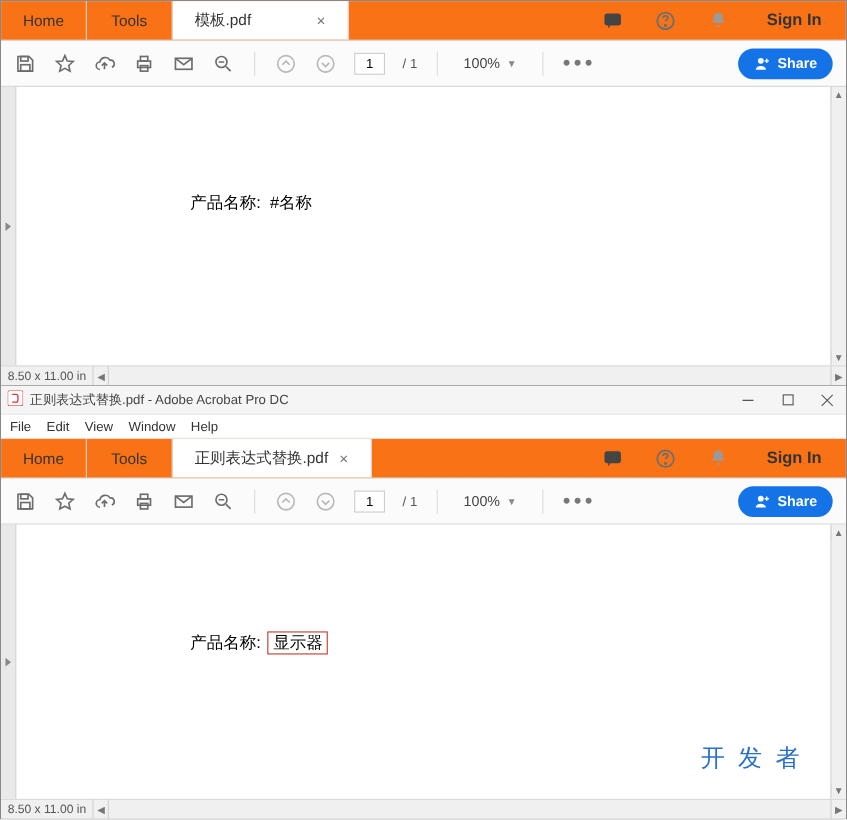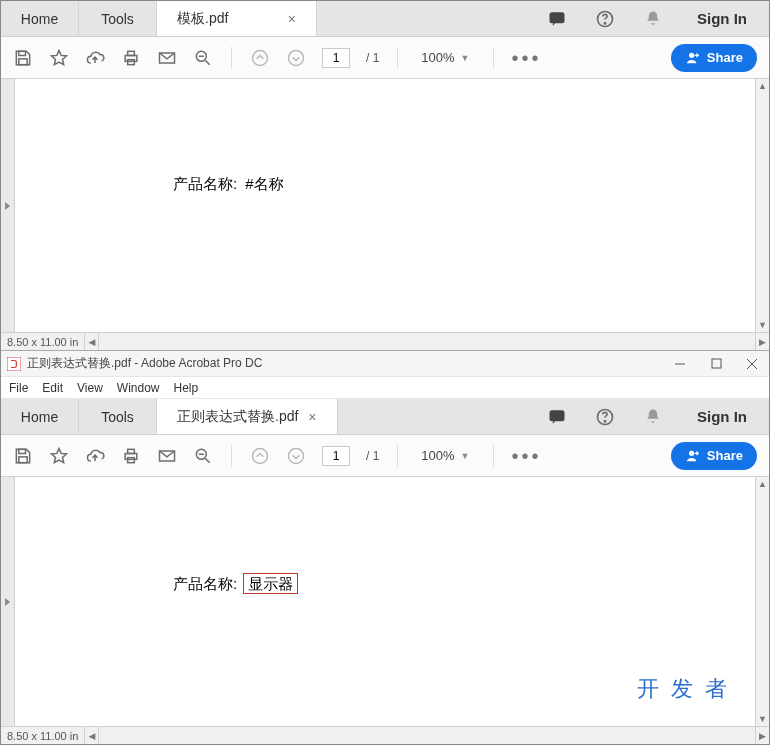--- a/index.html
+++ b/index.html
@@ -4,30 +4,30 @@
 <style>
   * { box-sizing: border-box; }
   html, body { margin:0; padding:0; font-family: "Segoe UI", Arial, sans-serif; font-size:13px; color:#333; background:#fff; }
   .app { width:770px; height:745px; position:relative; border:1px solid #888; }
   
   .wnd { width:100%; background:#fff; display:flex; flex-direction:column; }
   .wnd.top { height:350px; border-bottom:1px solid #aaa; }
   .wnd.bottom { height:393px; }
   
   .titlebar { height:26px; background:#f5f5f5; border-bottom:1px solid #e6e6e6; display:flex; align-items:center; justify-content:space-between; padding:0 10px 0 6px; }
-  .titlebar-left { display:flex; align-items:center; gap:6px; }
+  .titlebar-left { display:flex; gap:6px; }
   .titlebar-left .app-icon { width:14px; height:14px; }
   .titlebar-title { font-size:12px; color:#444; }
   .winctrls { display:flex; gap:22px; align-items:center; }
   .winctrl { width:14px; height:14px; display:flex; align-items:center; justify-content:center; color:#555; }
   
   .menubar { height:22px; display:flex; align-items:center; gap:14px; padding:0 8px; font-size:12px; color:#333; border-bottom:1px solid #e6e6e6; }
   .menubar span { cursor:default; }
   
-  .tabstrip { height:36px; background:#e5e5e5; display:flex; align-items:stretch; justify-content:space-between; border-bottom:1px solid #d0d0d0; }
+  .tabstrip { height:36px; background:#f97316; display:flex; align-items:stretch; justify-content:space-between; border-bottom:1px solid #d0d0d0; }
   .tabs-left { display:flex; align-items:stretch; }
   .tab { padding:0 20px; display:flex; align-items:center; font-size:14px; color:#333; }
   .tab.home, .tab.tools { font-weight:400; }
   .tab.home { border-right:1px solid #d4d4d4; width:78px; justify-content:center; }
   .tab.tools { border-right:1px solid #d4d4d4; width:78px; justify-content:center; }
   .tab.doc { background:#fff; border-right:1px solid #d4d4d4; gap:10px; min-width:160px; font-size:14px; }
   .tab.doc .close { color:#777; font-size:14px; margin-left:auto; }
   .tabs-right { display:flex; align-items:center; gap:28px; padding:0 16px; }
   .tabs-right .icon { width:20px; height:20px; color:#6e6e6e; display:flex; align-items:center; justify-content:center; }
   .signin { font-size:15px; font-weight:600; color:#333; padding:0 6px; }

